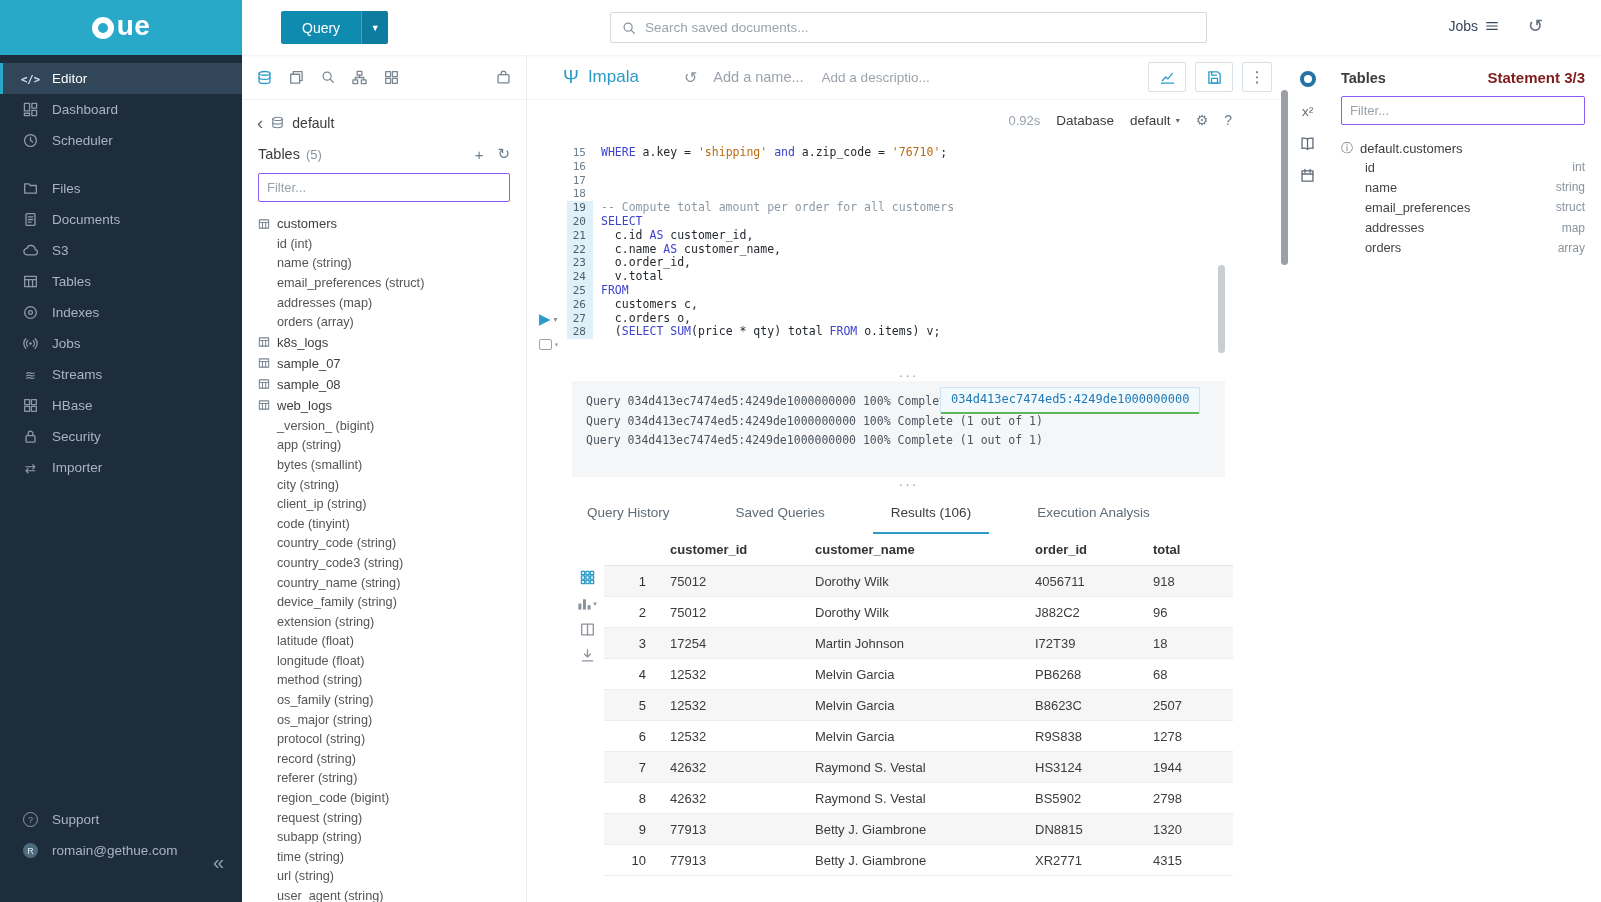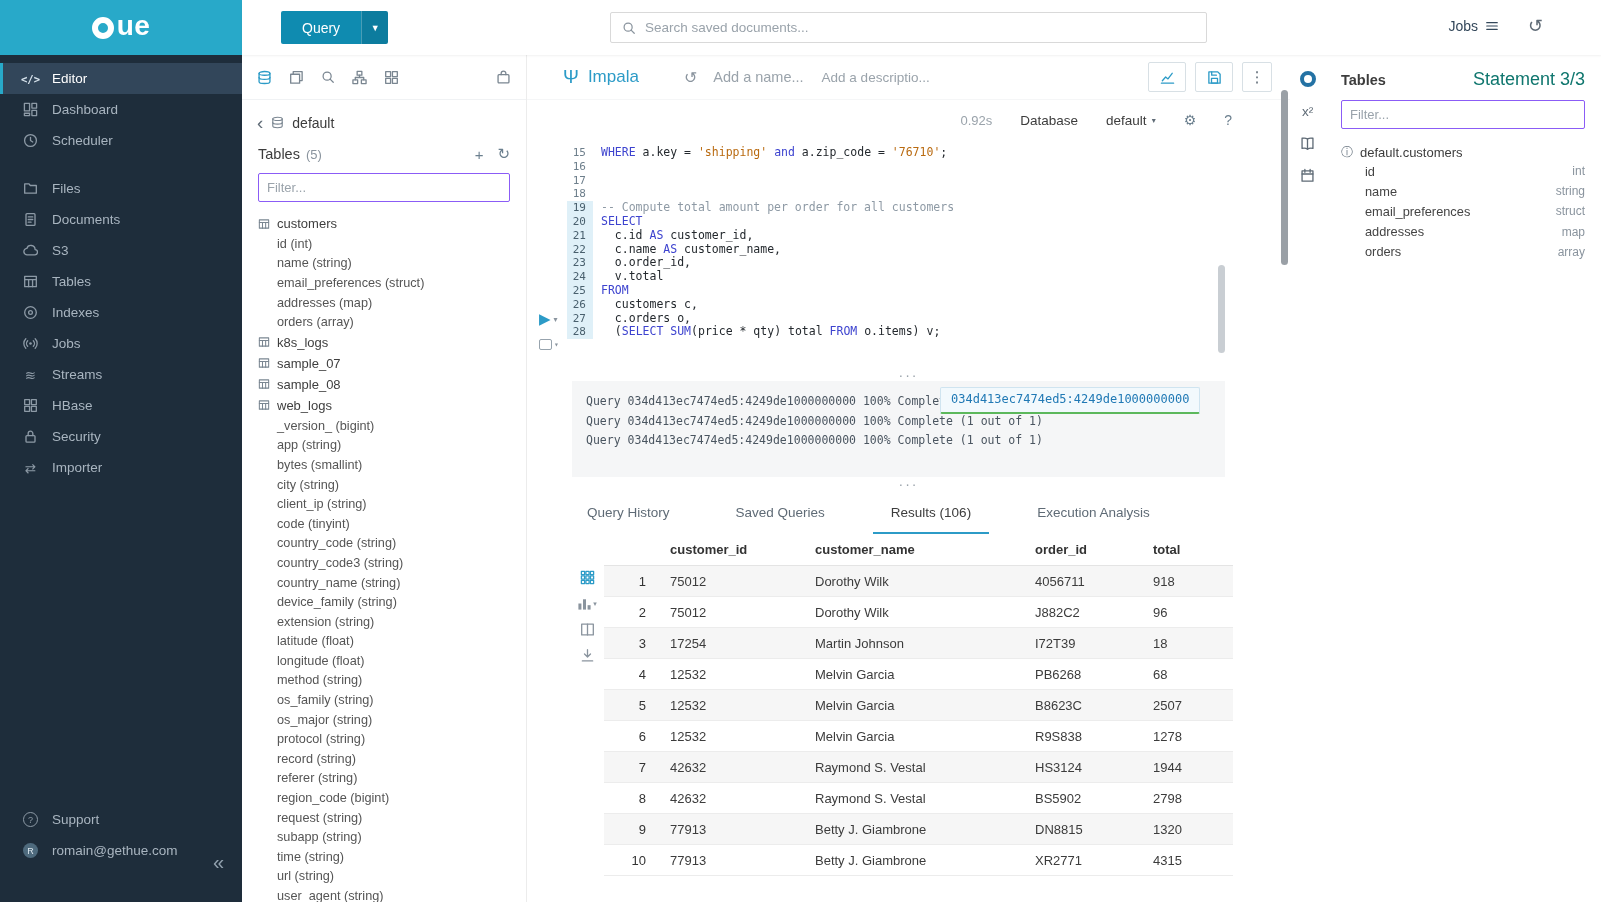--- a/index.html
+++ b/index.html
@@ -65,21 +65,21 @@
   .editor-col{flex:1;display:flex;flex-direction:column;position:relative;overflow:hidden;background:#fff;min-width:0;}
   .ed-hdr{height:45px;display:flex;align-items:center;padding:0 18px 0 36px;flex-shrink:0;border-bottom:1px solid #f5f6f7;}
   .impala{display:flex;align-items:center;gap:9px;color:#2c9bc7;font-size:17px;cursor:pointer;}
   .impala .ilogo{font-size:19px;}
   .ed-hist{color:#8a949e;font-size:16px;margin-left:45px;cursor:pointer;}
   .ph-name{color:#9aa3ab;font-size:14.5px;margin-left:16px;cursor:text;}
   .ph-desc{color:#9aa3ab;font-size:13.5px;margin-left:18px;cursor:text;}
   .ed-actions{margin-left:auto;display:flex;gap:9px;align-items:center;}
   .btn{width:38px;height:30px;border:1px solid #d8e0e5;border-radius:2px;display:flex;align-items:center;justify-content:center;color:#2c9bc7;cursor:pointer;background:#fff;}
   .btn.kebab{width:30px;color:#5f6b76;font-size:15px;}
-  .ed-sub{height:40px;display:flex;align-items:center;justify-content:flex-end;padding-right:58px;gap:28px;flex-shrink:0;font-size:13px;}
+  .ed-sub{height:40px;display:flex;align-items:center;justify-content:flex-end;padding-right:58px;gap:16px;flex-shrink:0;font-size:13px;}
   .dur{color:#9aa3ab;}
   .db-label{color:#3c3c3c;font-size:13.5px;}
   .db-select{color:#3c3c3c;display:flex;gap:5px;align-items:center;cursor:pointer;font-size:13.5px;}
   .sel-caret{font-size:8px;color:#5f6b76;}
   .gear,.help{color:#6b7f8e;font-size:14px;cursor:pointer;}
 
   .code-area{height:228px;position:relative;flex-shrink:0;font-family:"DejaVu Sans Mono",monospace;font-size:11.5px;padding-top:6px;}
   .code-line{display:flex;height:13.8px;line-height:13.8px;padding-left:40px;}
   .gutter-num{width:26px;flex-shrink:0;text-align:right;padding-right:7px;color:#6e7f8c;font-size:11px;}
   .gutter-num.stmt{background:#dff0f8;color:#49606e;}
@@ -114,21 +114,21 @@
   .res-table tr.odd td{background:#f6f6f6;}
   .res-table .rnum{text-align:right;padding-right:16px;color:#333;}
 
   
   .right-rail{width:35px;flex-shrink:0;display:flex;flex-direction:column;align-items:center;gap:17px;padding-top:16px;color:#5f6b76;}
   .right-rail .ric{cursor:pointer;}
   .donut{width:16px;height:16px;border:4px solid #2472a4;border-radius:50%;display:block;}
   .right-panel{width:276px;flex-shrink:0;padding:14px 16px;overflow:hidden;}
   .rp-hdr{display:flex;align-items:baseline;}
   .rp-title{font-size:14.5px;color:#3c3c3c;font-weight:bold;}
-  .rp-stmt{margin-left:auto;color:#0f766e;font-size:18px;}
+  .rp-stmt{margin-left:auto;color:#7f1d1d;font-size:15px;font-weight:bold;}
   .rp-table{display:flex;gap:7px;align-items:center;margin-top:15px;color:#3c3c3c;font-size:13px;cursor:pointer;}
   .rp-table .inf{color:#6e7a85;font-size:12px;}
   .rp-col{display:flex;padding-left:24px;height:20.2px;align-items:center;font-size:12.8px;color:#444;cursor:pointer;}
   .rp-col .typ{margin-left:auto;color:#8a949e;font-size:12px;}
 </style>
 </head>
 <body>
 
 <div class="app">
 

